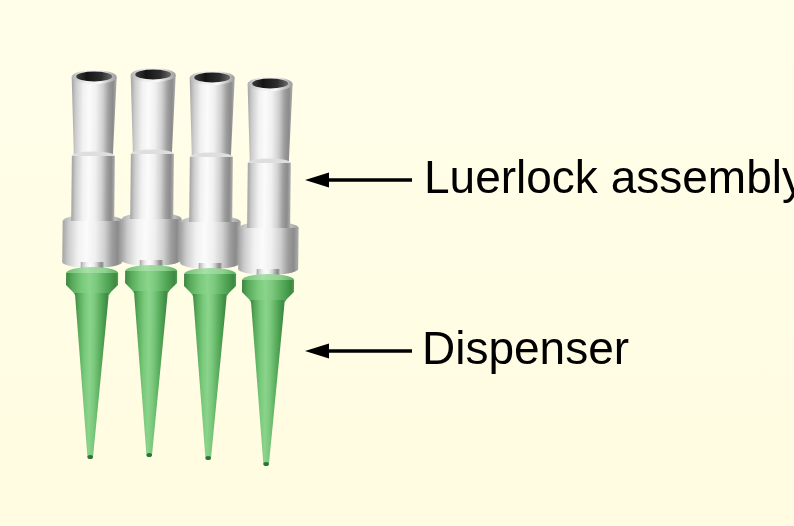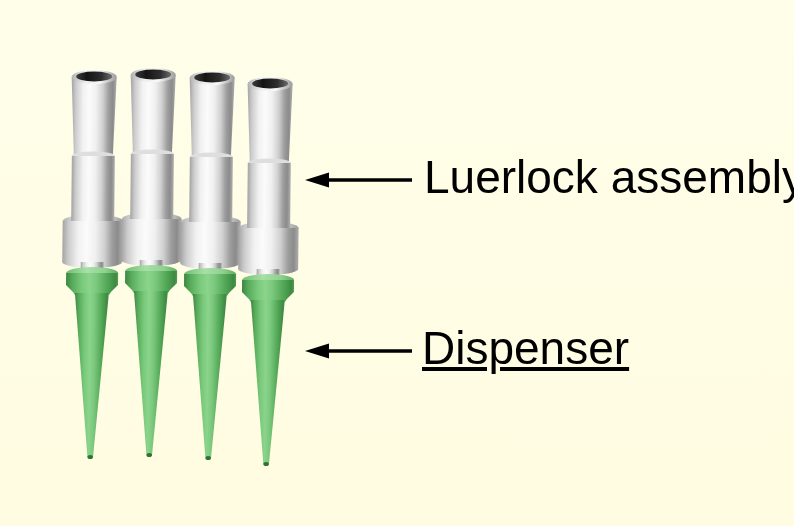--- a/index.html
+++ b/index.html
@@ -19,21 +19,21 @@
   }
   .annotation-label {
     position: absolute;
     color: #000000;
     font-size: 46px;
     line-height: 40px;
     white-space: nowrap;
     letter-spacing: 0px;
   }
   .label-luerlock { left: 424px; top: 157px; }
-  .label-dispenser { left: 422px; top: 328px; text-decoration: underline; }
+  .label-dispenser { left: 422px; top: 328px; }
   .arrow { position: absolute; width: 110px; height: 22px; }
   .arrow-luerlock { left: 304px; top: 169px; }
   .arrow-dispenser { left: 304px; top: 340px; }
 </style>
 </head>
 <body>
 
 <div class="viewport">
 
   <svg class="scene" viewBox="0 0 794 526" xmlns="http://www.w3.org/2000/svg">

